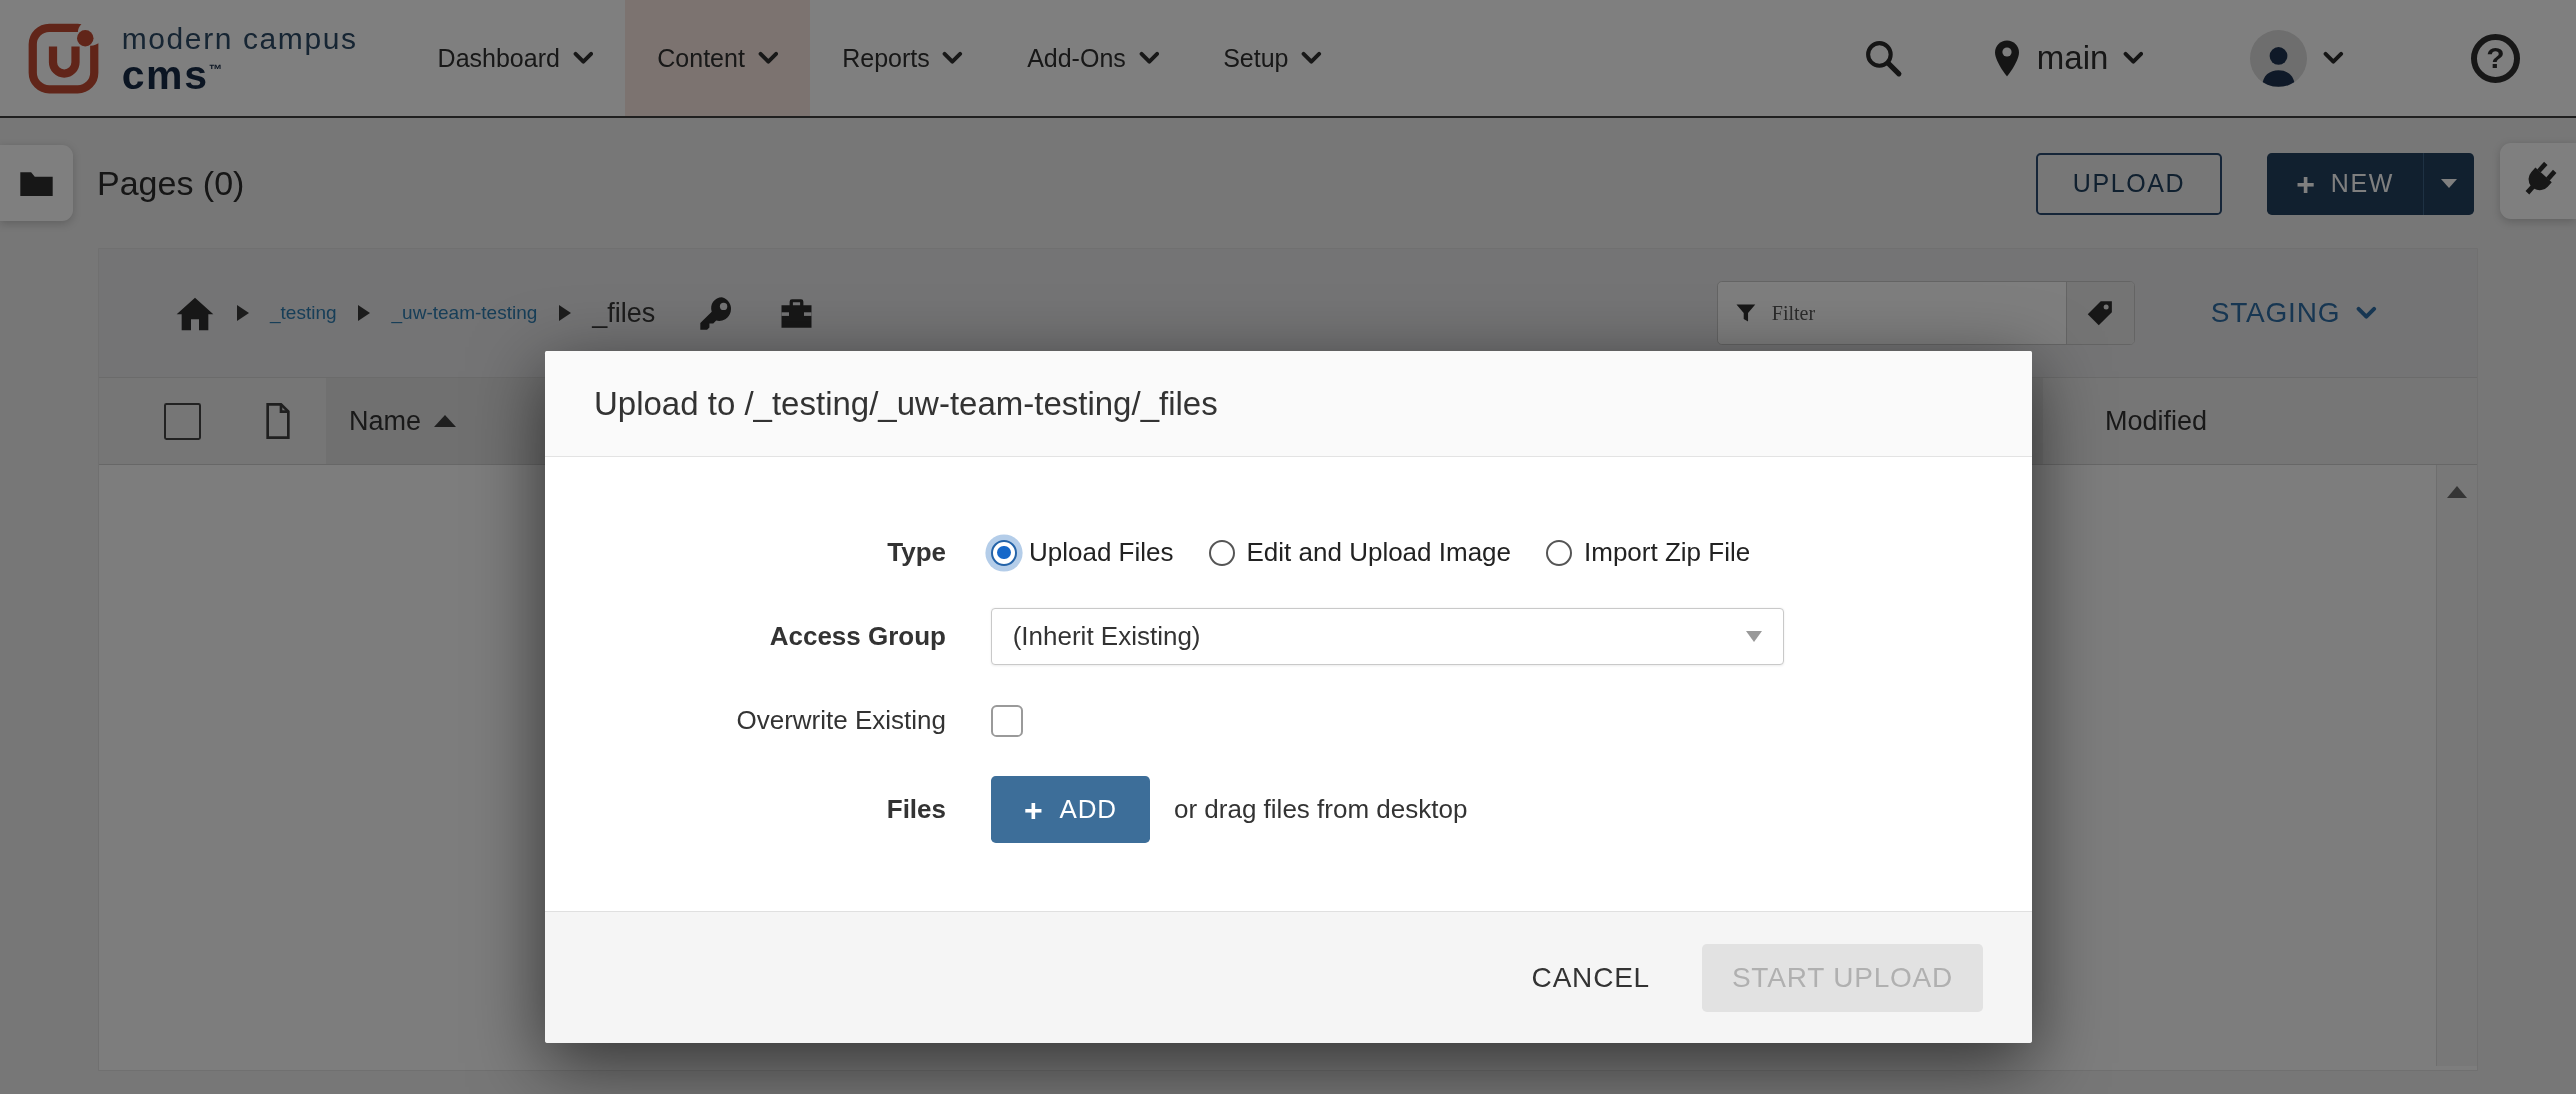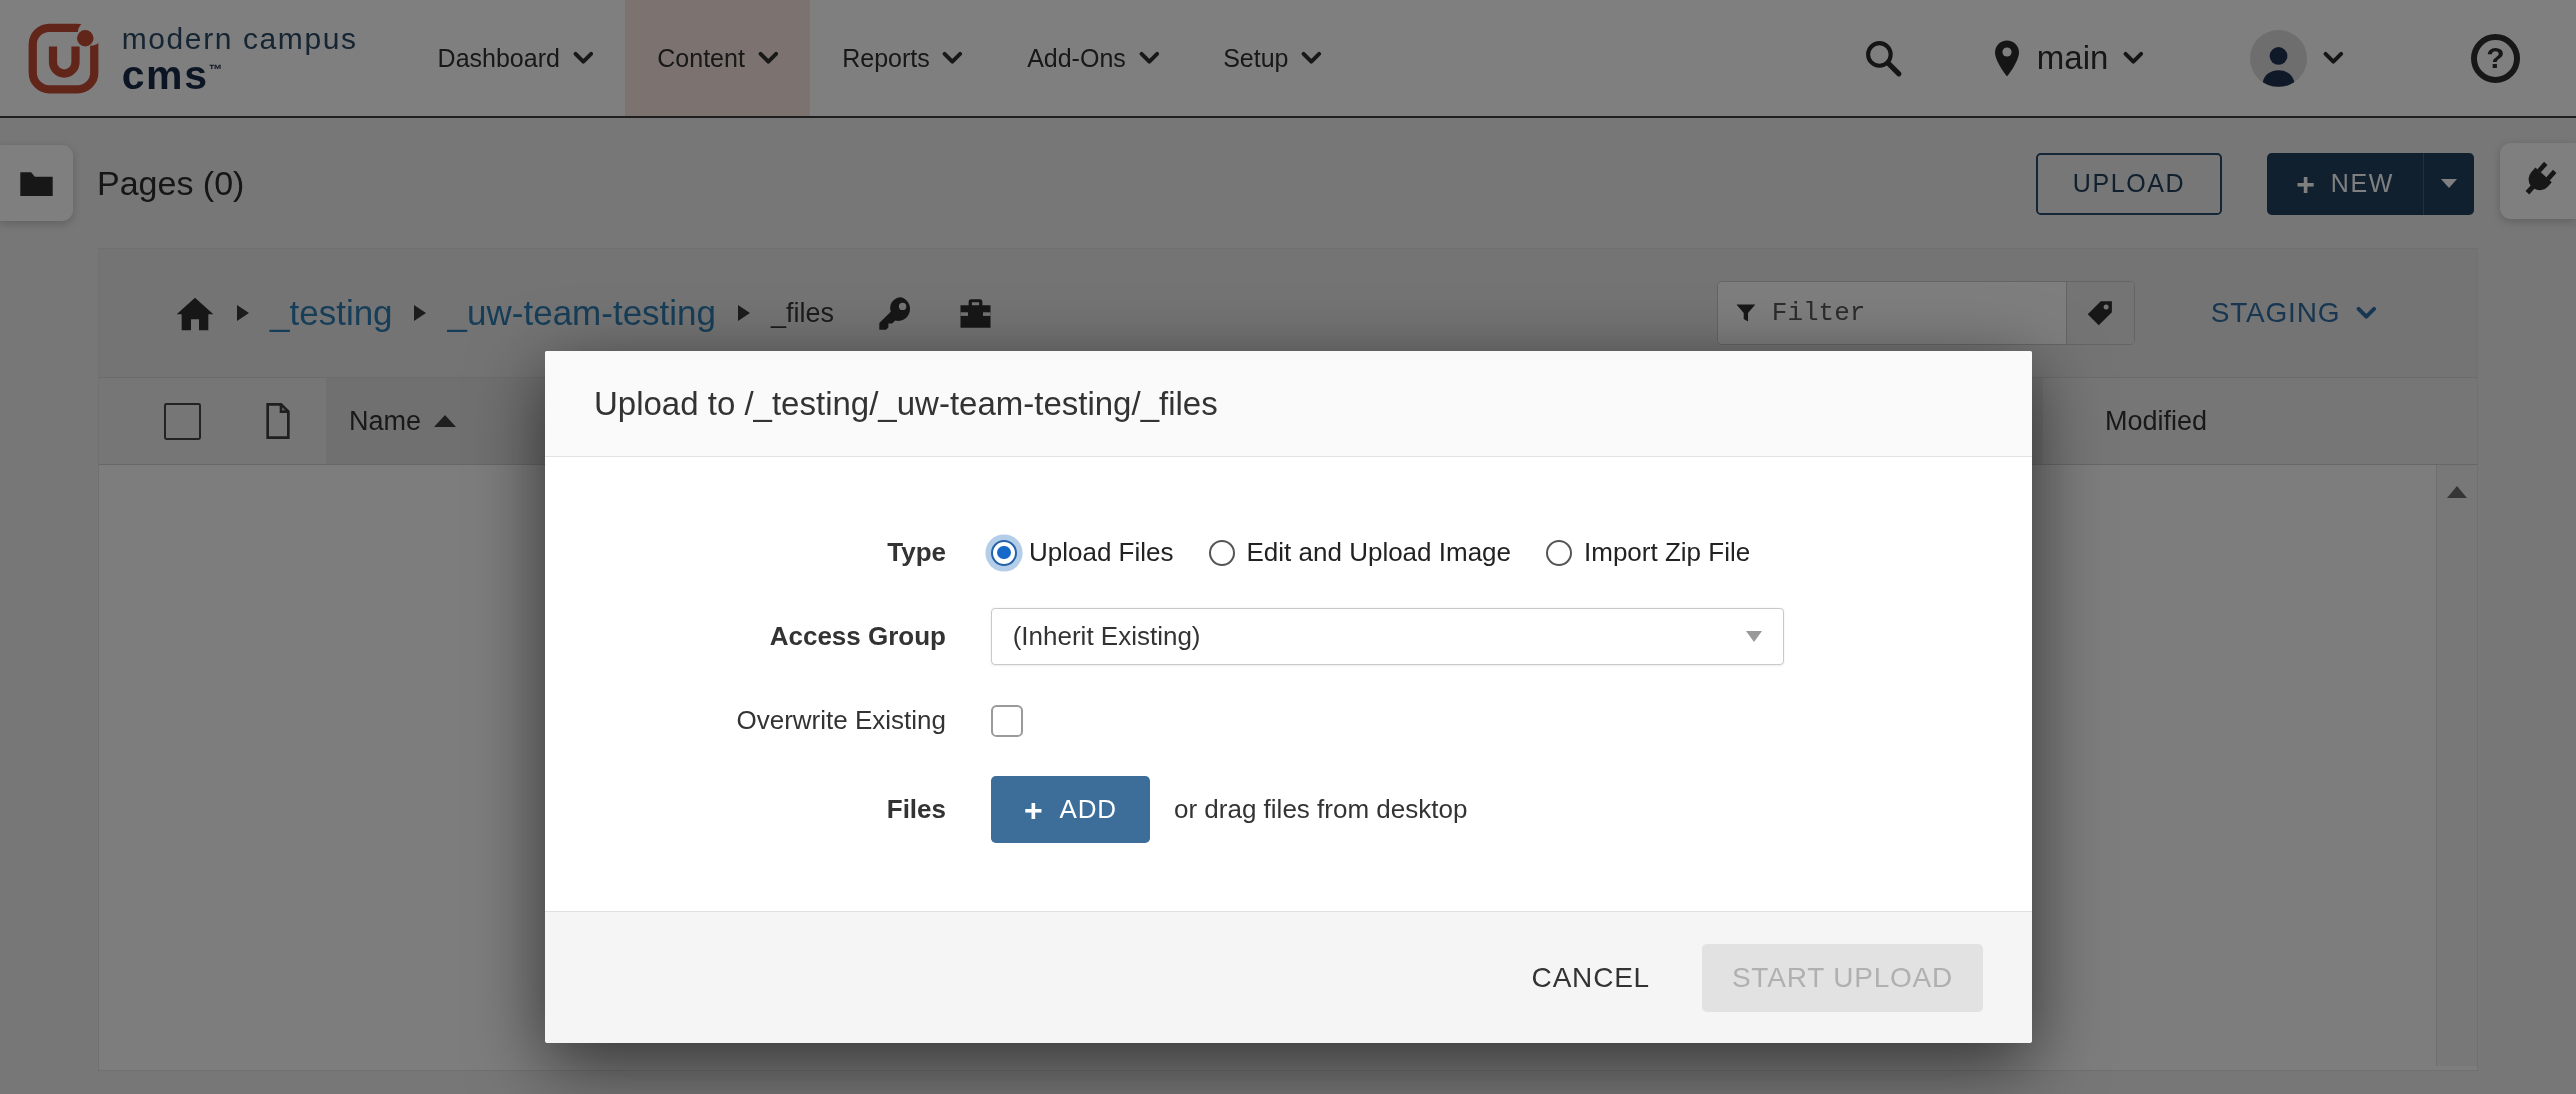--- a/index.html
+++ b/index.html
@@ -67,27 +67,27 @@
   .btn-new-caret { width:51px; border-left:1.6px solid #3d6387; display:flex; align-items:center; justify-content:center; }
 
   
   .card { margin:0 99px; height:821px; background:#fafafa; box-shadow:0 0 0 0.8px rgba(0,0,0,.07); position:relative; }
 
   .crumb-bar {
     height:129px; background:#e9e9ea; border-bottom:1.6px solid #d6d6d6;
     display:flex; align-items:center; padding:0 100px 0 76px;
   }
   .crumb-sep { width:0; height:0; border-top:8.7px solid transparent; border-bottom:8.7px solid transparent; border-left:12px solid #383838; margin:0 21.5px; }
-  .crumb-link { font-size:35px; color:#2e7cb0; text-decoration:none; cursor:pointer; }
+  .crumb-link { font-size:19px; color:#2e7cb0; text-decoration:none; cursor:pointer; }
   .crumb-current { font-size:27px; color:#383838; }
   .crumb-tool { margin-left:43px; cursor:pointer; display:flex; }
 
   .filter-group { margin-left:auto; display:flex; align-items:stretch; height:64px; border:1.6px solid #c9c9c9; border-radius:4.8px; overflow:hidden; background:#fdfdfd; }
   .filter-field { display:flex; align-items:center; width:348px; padding:0 16px; gap:14.3px; }
-  .filter-input { border:none; outline:none; background:transparent; font-size:26px; color:#0f766e; width:100%; font-family:Liberation Mono, monospace; }
+  .filter-input { border:none; outline:none; background:transparent; font-size:20px; color:#0f766e; width:100%; font-family:Liberation Serif, serif; }
   .filter-input::placeholder { color:#585858; opacity:1; }
   .tag-btn { width:68px; background:#e8e8e8; border-left:1.6px solid #c9c9c9; display:flex; align-items:center; justify-content:center; cursor:pointer; }
 
   .env-group { display:flex; align-items:center; gap:16px; margin-left:76px; cursor:pointer; }
   .env-label { font-size:28px; color:#2e6da4; letter-spacing:0.8px; }
 
   .table-head { position:relative; height:87px; background:#ececec; border-bottom:1.6px solid #cfcfcf; display:flex; align-items:center; }
   .name-col-bg { position:absolute; left:227px; width:1717px; top:0; bottom:0; background:#e0e0e1; }
   .th-checkbox { position:relative; z-index:1; margin-left:65px; width:37px; height:37px; border:2.4px solid #454545; border-radius:2.4px; background:transparent; cursor:pointer; }
   .th-doc { position:relative; z-index:1; margin-left:60px; display:flex; cursor:pointer; }

